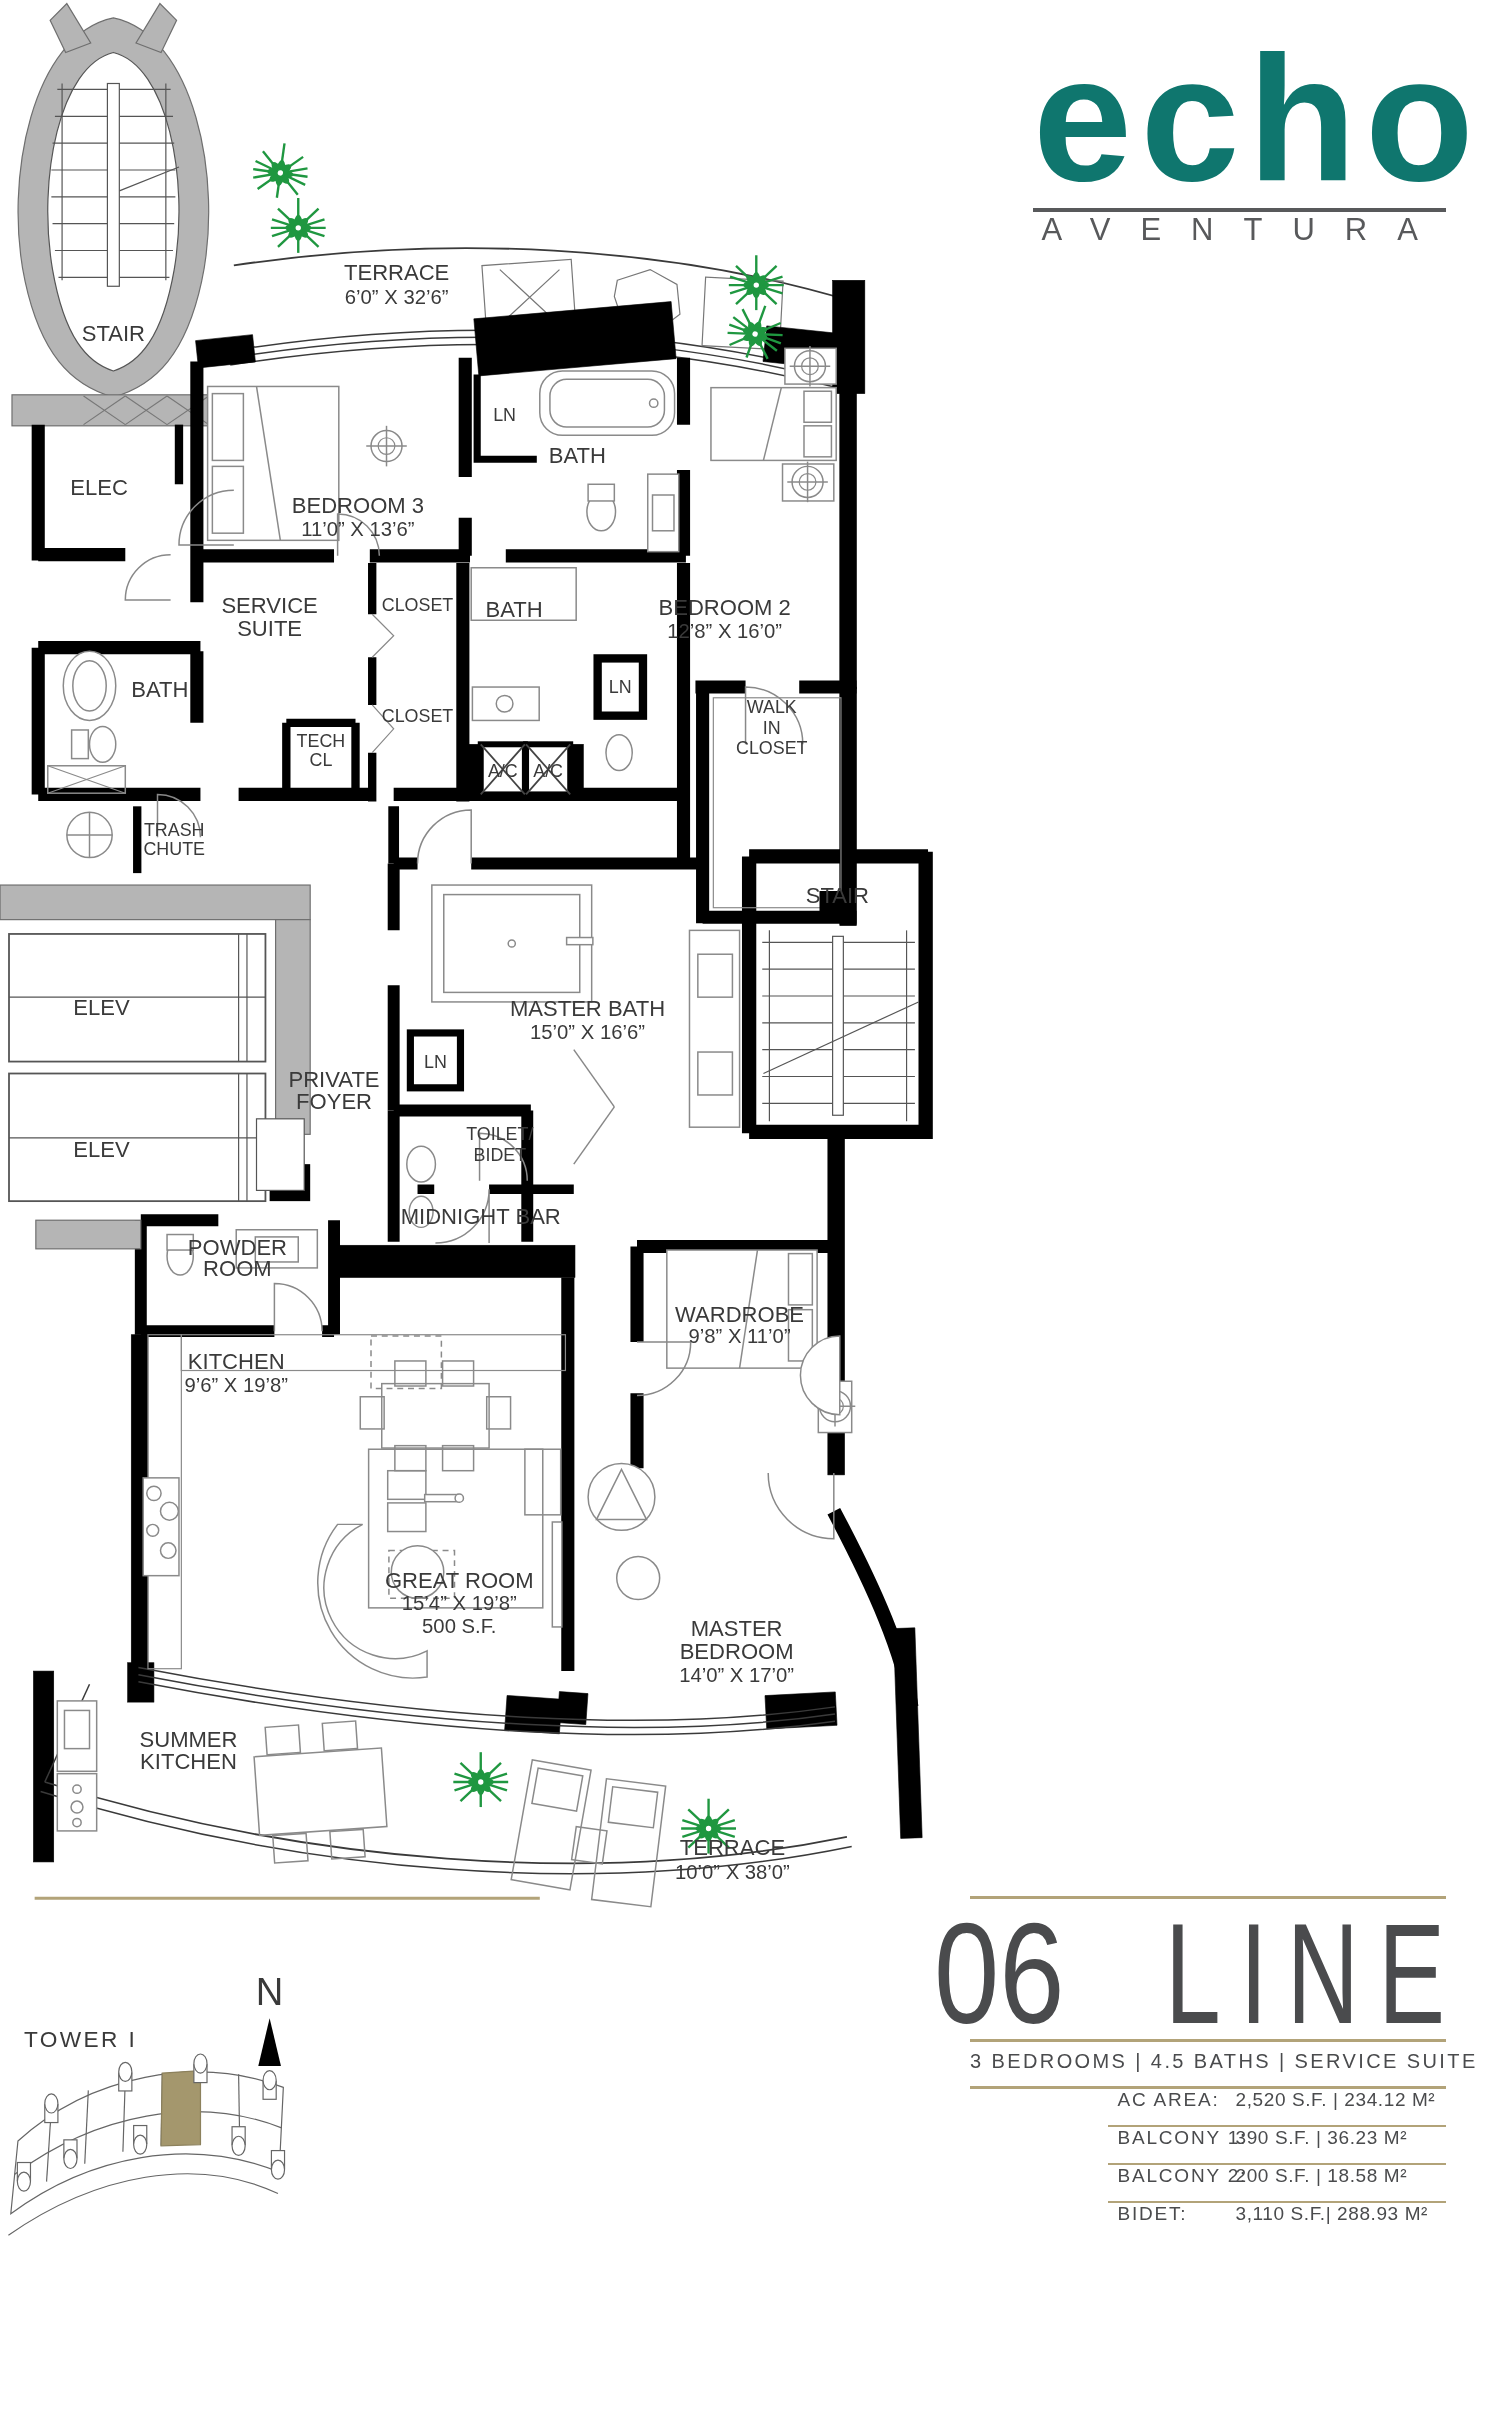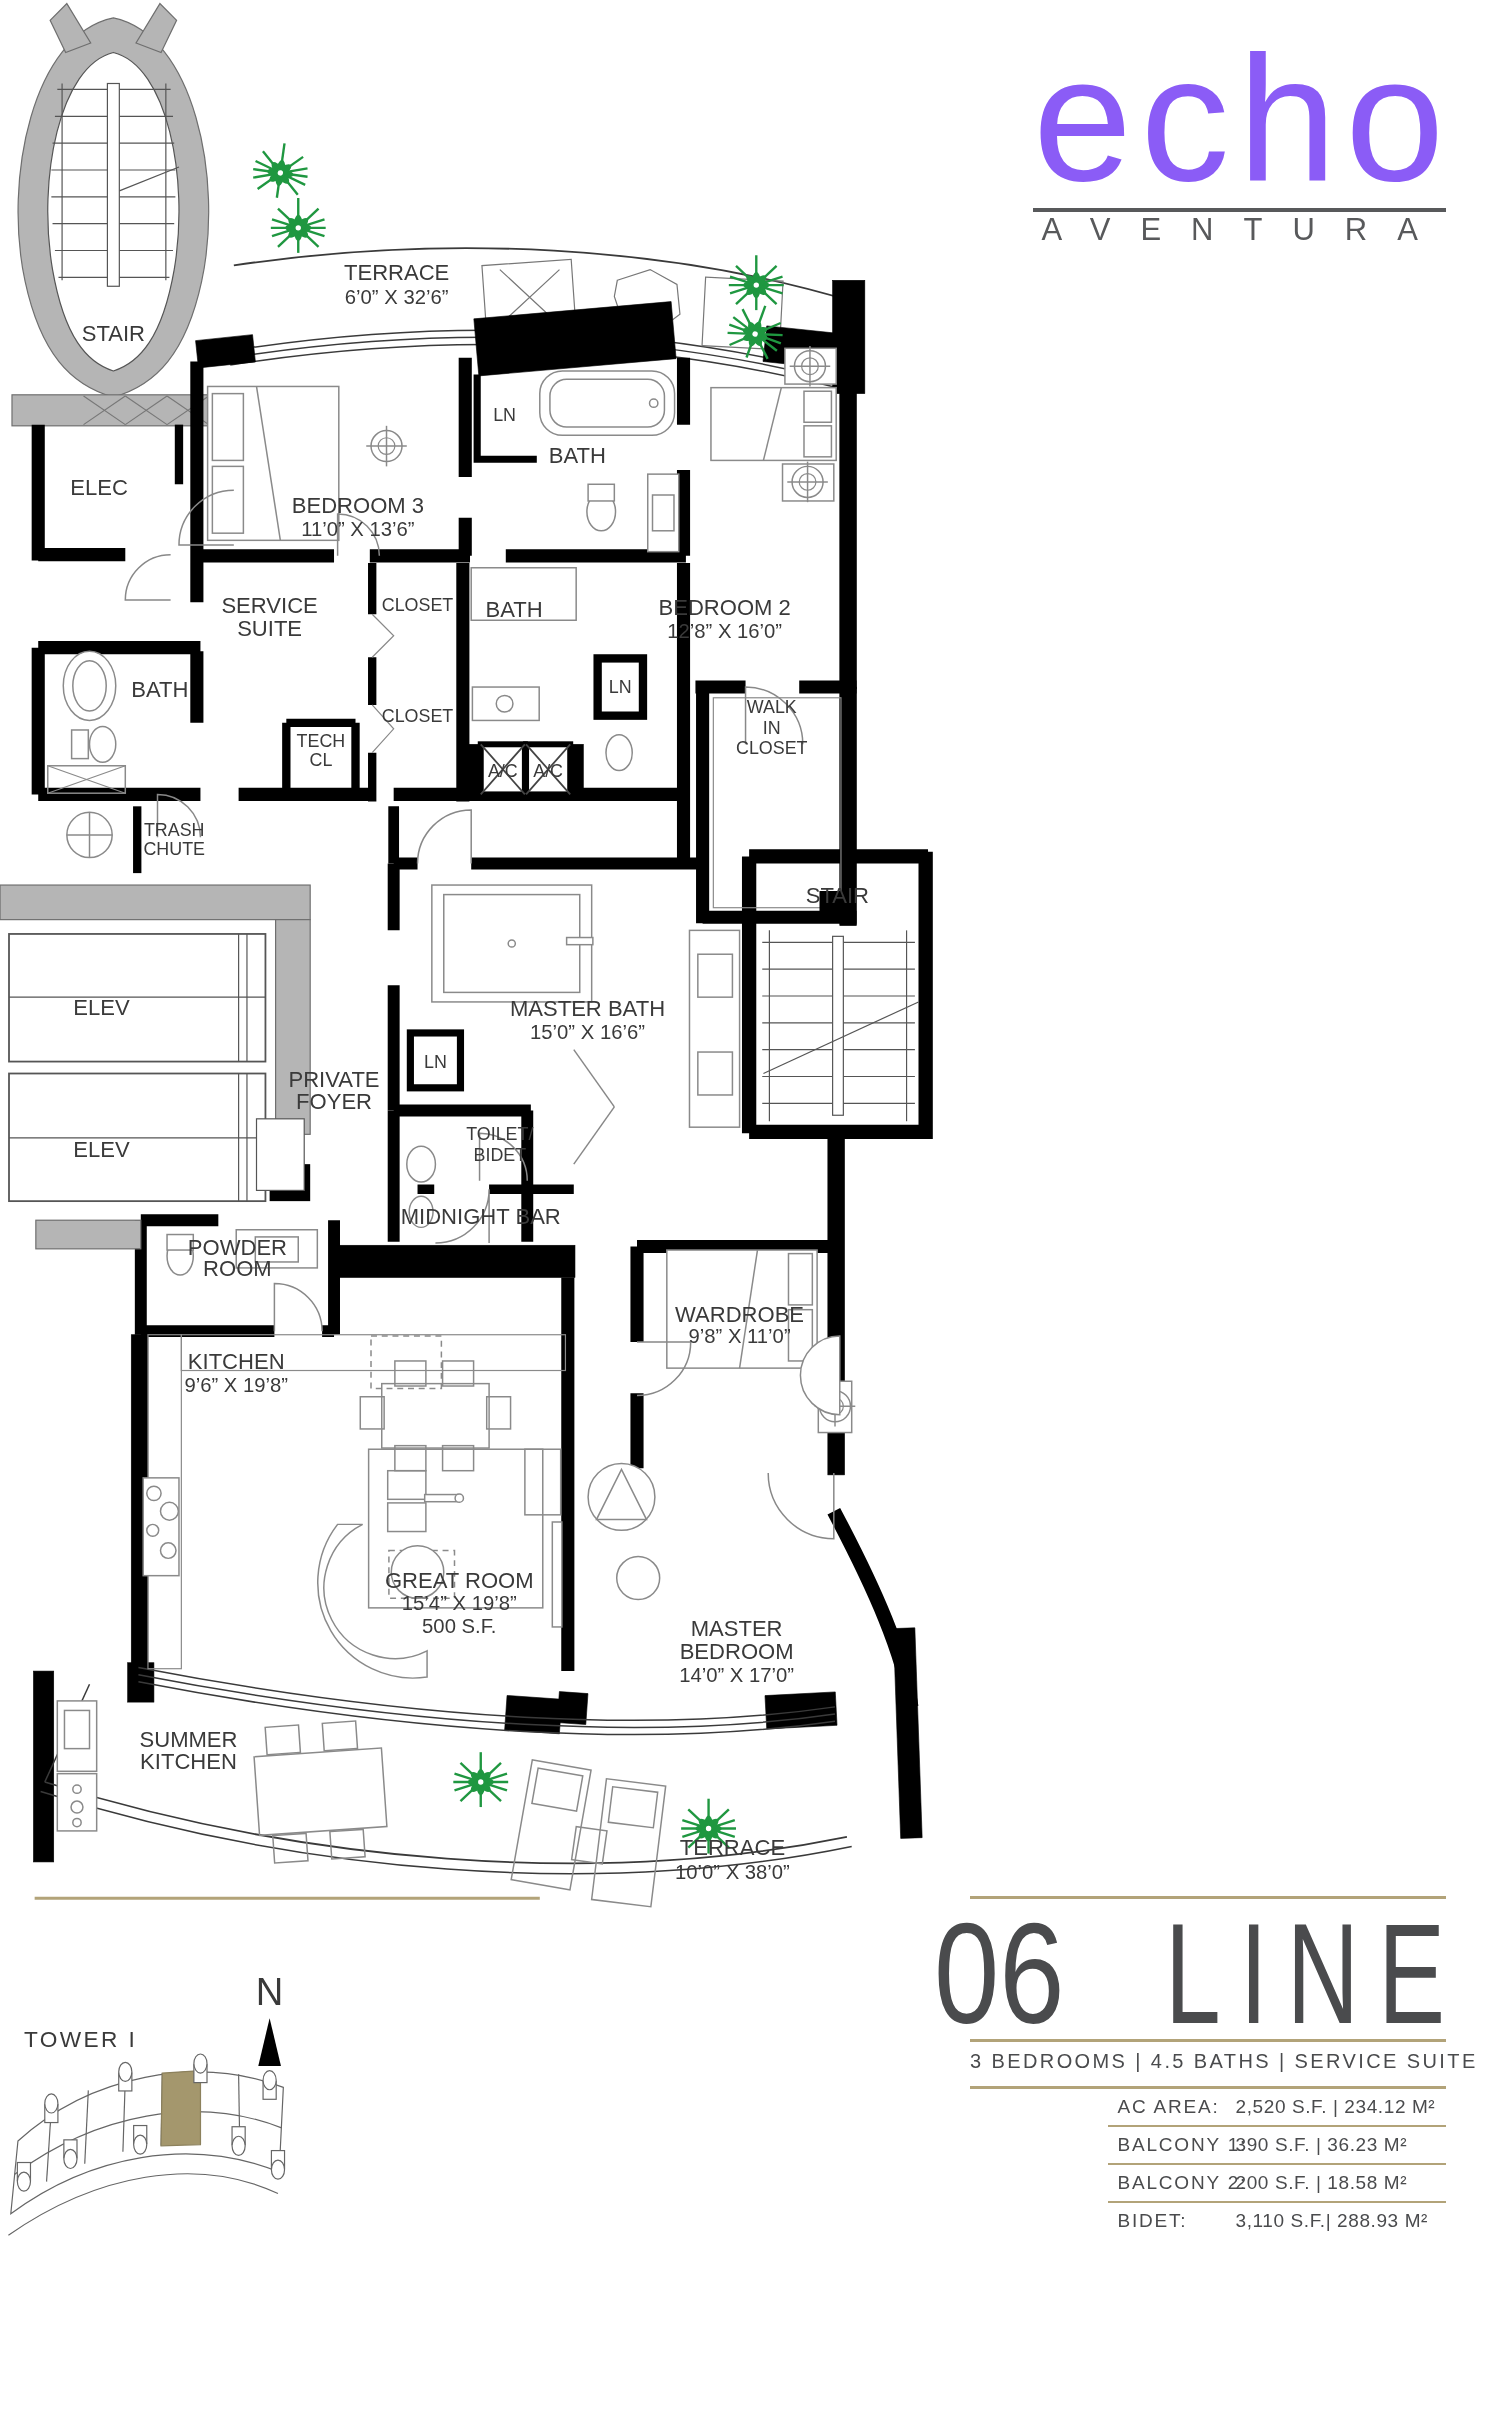--- a/index.html
+++ b/index.html
@@ -4,39 +4,39 @@
 <style>
   html,body{margin:0;padding:0;background:#fff}
   .sheet{position:relative;width:1506px;height:2413px;background:#ffffff;overflow:hidden;
          font-family:"Liberation Sans",sans-serif;color:#3a3a3a}
   svg text{font-family:"Liberation Sans",sans-serif;fill:#3a3a3a}
   .rm{font-size:37px}
   .rm-s{font-size:30px}
   .dim{font-size:34px}
   
   .logo{position:absolute;left:1033px;top:44px;width:413px}
-  .logo .brand{display:block;font-size:178px;line-height:150px;font-weight:400;
-               letter-spacing:8.4px;color:#8b5cf6}
+  .logo .brand{display:block;font-size:178px;line-height:150px;font-weight:700;
+               letter-spacing:8.4px;color:#0f766e}
   .logo .rule{height:3.6px;background:#58595b;margin-top:14.3px}
   .logo .sub{display:block;font-size:31px;letter-spacing:30px;color:#58595b;
              margin-top:0;padding-left:8.4px;white-space:nowrap}
   
   .lineblock{position:absolute;left:932px;top:1896px;width:514px;height:370px}
   .lineblock .rule{position:absolute;height:3px;background:#b2a379}
   .rule1{top:0;left:38px;right:0}
   .rule2{top:143px;left:38px;right:0}
   .rule3{top:190px;left:38px;right:0}
   .num{position:absolute;left:2.4px;top:6px;font-size:143px;line-height:143px;
        color:#4a4b4d;transform:scaleX(.82);transform-origin:0 0;white-space:nowrap}
   .word{position:absolute;left:233px;top:6px;font-size:143px;line-height:143px;
         letter-spacing:27.4px;color:#4a4b4d;transform:scaleX(.70);transform-origin:0 0;white-space:nowrap}
   .subtitle{position:absolute;left:38px;right:0;top:154px;text-align:right;
             font-size:20px;letter-spacing:2.4px;color:#4a4b4d;white-space:nowrap}
   .specs{position:absolute;left:176px;right:0;top:193px}
-  .spec-row{display:flex;align-items:center;height:36px;border-bottom:2.4px solid #b2a379}
+  .spec-row{display:flex;align-items:flex-start;height:36px;border-bottom:2.4px solid #b2a379}
   .spec-row:last-child{border-bottom:none}
   .spec-row .lab{width:118px;margin-left:9.5px;font-size:19px;letter-spacing:1.8px;
                  color:#4a4b4d;white-space:nowrap}
   .spec-row .val{font-size:19px;letter-spacing:0.6px;color:#4a4b4d;white-space:nowrap}
   
   .footer{position:absolute;right:4.8px;top:2380px;font-size:21.5px;color:#000;white-space:nowrap}
 </style>
 </head>
 <body>
 

